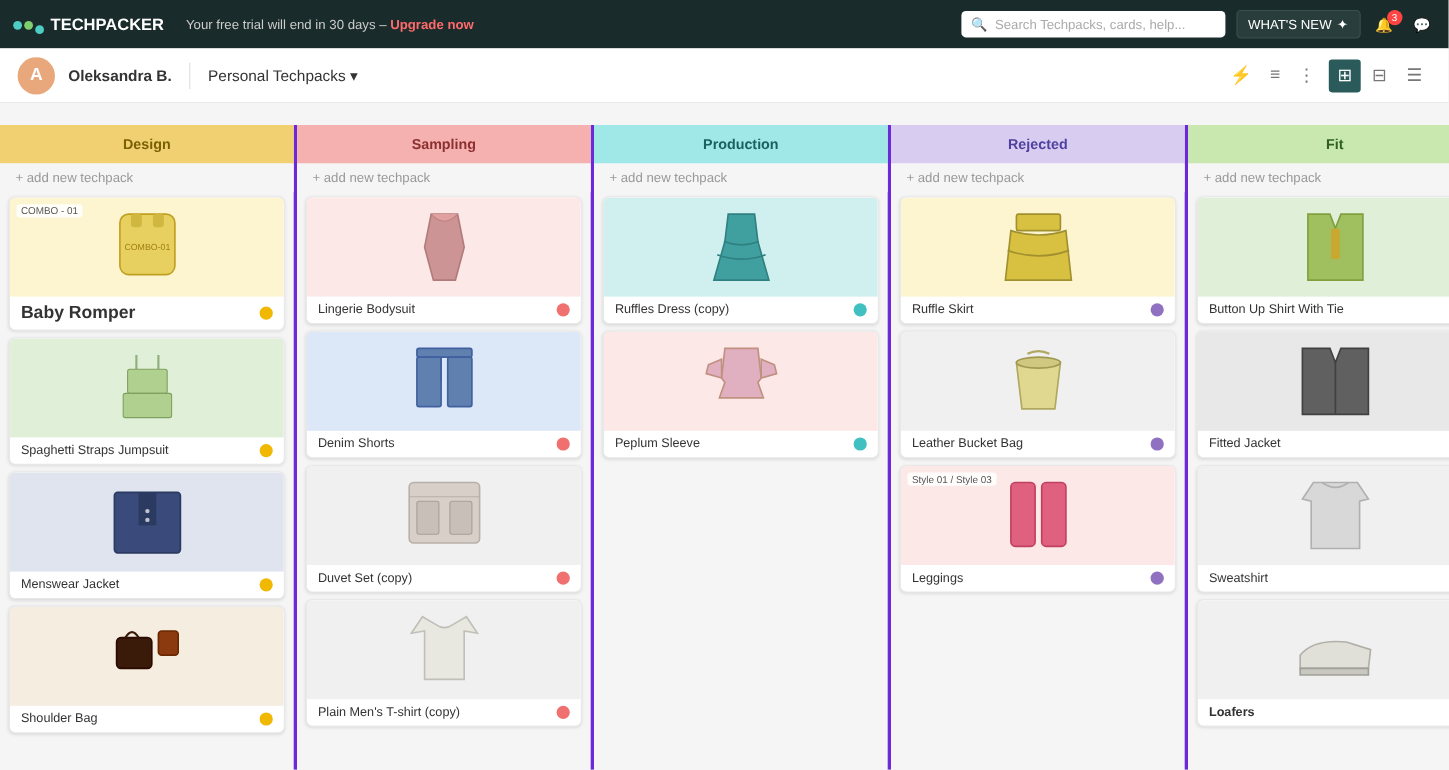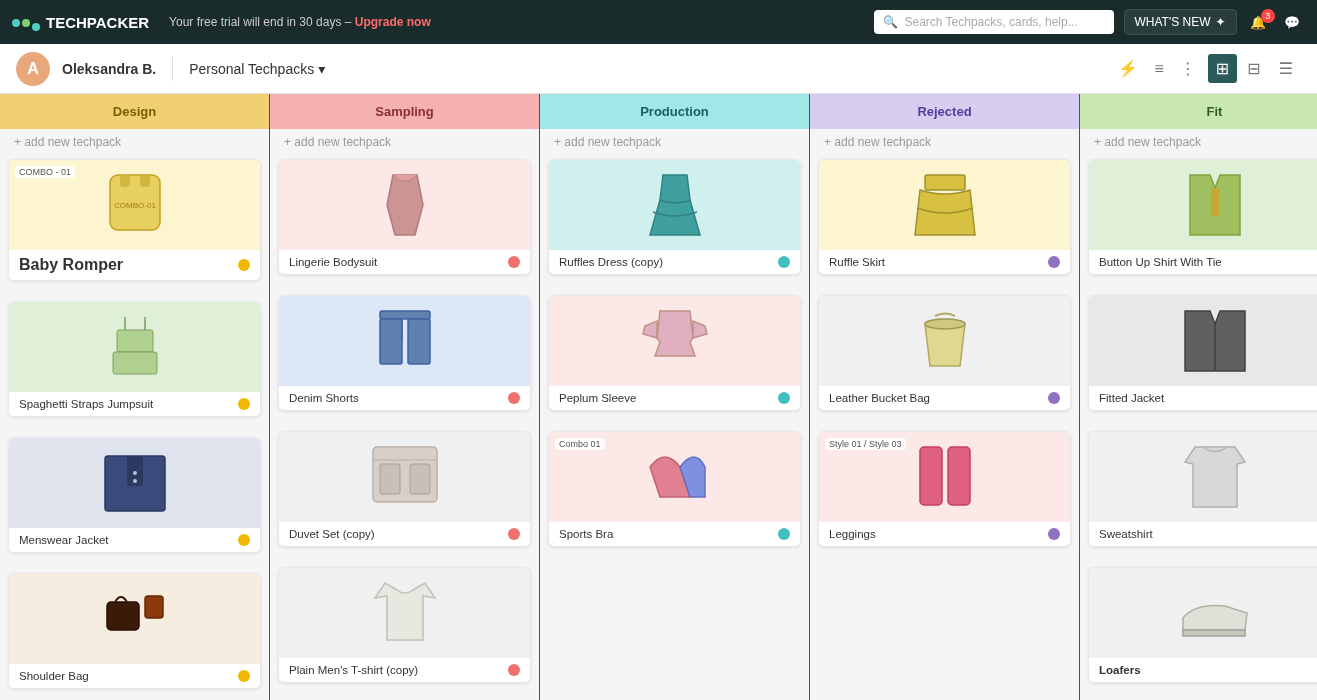--- a/index.html
+++ b/index.html
@@ -101,21 +101,22 @@
       overflow-x: auto;
       overflow-y: hidden;
       background: #f5f5f5;
     }
     .column {
       min-width: 270px;
       width: 270px;
       flex-shrink: 0;
       display: flex;
       flex-direction: column;
-      border-right: 1px solid #6d28d9;
+      border-right: 3px solid #6d28d9;
+      margin-top: 20px;
     }
     .col-header {
       padding: 10px 14px;
       font-size: 13px;
       font-weight: 600;
       text-align: center;
     }
     .col-header.design { background: #f0d070; color: #7a6000; }
     .col-header.sampling { background: #f5b0b0; color: #8b3030; }
     .col-header.production { background: #a0e8e8; color: #1a6060; }
@@ -132,21 +133,21 @@
       gap: 4px;
       background: #f5f5f5;
     }
 
     .cards-container {
       flex: 1;
       overflow-y: auto;
       padding: 4px 8px;
       display: flex;
       flex-direction: column;
-      gap: 20px;
+      gap: 6px;
       scrollbar-width: thin;
     }
 
     .card {
       background: #fff;
       border-radius: 6px;
       overflow: hidden;
       box-shadow: 0 1px 3px rgba(0,0,0,0.1);
       cursor: pointer;
       border: 1px solid #e8e8e8;
@@ -397,33 +398,20 @@
               <path d="M25 5 L55 5 L58 32 L55 36 L60 50 L20 50 L25 36 L22 32 Z" fill="#e0b0c0" stroke="#c09080" stroke-width="1.5"></path>
               <path d="M10 20 L22 15 L22 32 L8 28 Z" fill="#e0b0c0" stroke="#c09080" stroke-width="1.5"></path>
               <path d="M70 20 L58 15 L58 32 L72 28 Z" fill="#e0b0c0" stroke="#c09080" stroke-width="1.5"></path>
             </svg>
           </div>
           <div class="card-footer">
             <span style="font-size: 11.5px; font-weight: 500; color: rgb(51, 51, 51);">Peplum Sleeve</span>
             <div class="status-dot dot-teal"></div>
           </div>
         </div>
-        <div class="card">
-          <div class="card-img bg-pink">
-            <div class="combo-badge">Combo 01</div>
-            <svg width="80" height="70" viewBox="0 0 80 70">
-              <path d="M15 25 Q30 5 45 25 L55 55 L25 55 Z" fill="#e08090" stroke="#c06070" stroke-width="1.5"></path>
-              <path d="M45 25 Q60 5 70 25 L70 55 L55 55 Z" fill="#8090e0" stroke="#6070c0" stroke-width="1.5"></path>
-            </svg>
-          </div>
-          <div class="card-footer">
-            <span style="font-size: 11.5px; font-weight: 500; color: rgb(51, 51, 51);">Sports Bra</span>
-            <div class="status-dot dot-teal"></div>
-          </div>
-        </div>
       </div>
     </div>
     <div class="column">
       <div class="col-header rejected">Rejected</div>
       <div class="add-techpack">+ add new techpack</div>
       <div class="cards-container">
         <div class="card">
           <div class="card-img bg-yellow">
             <svg width="80" height="70" viewBox="0 0 80 70">
               <rect x="20" y="5" width="40" height="15" rx="2" fill="#d8c040" stroke="#a09030" stroke-width="1.5"></rect>

